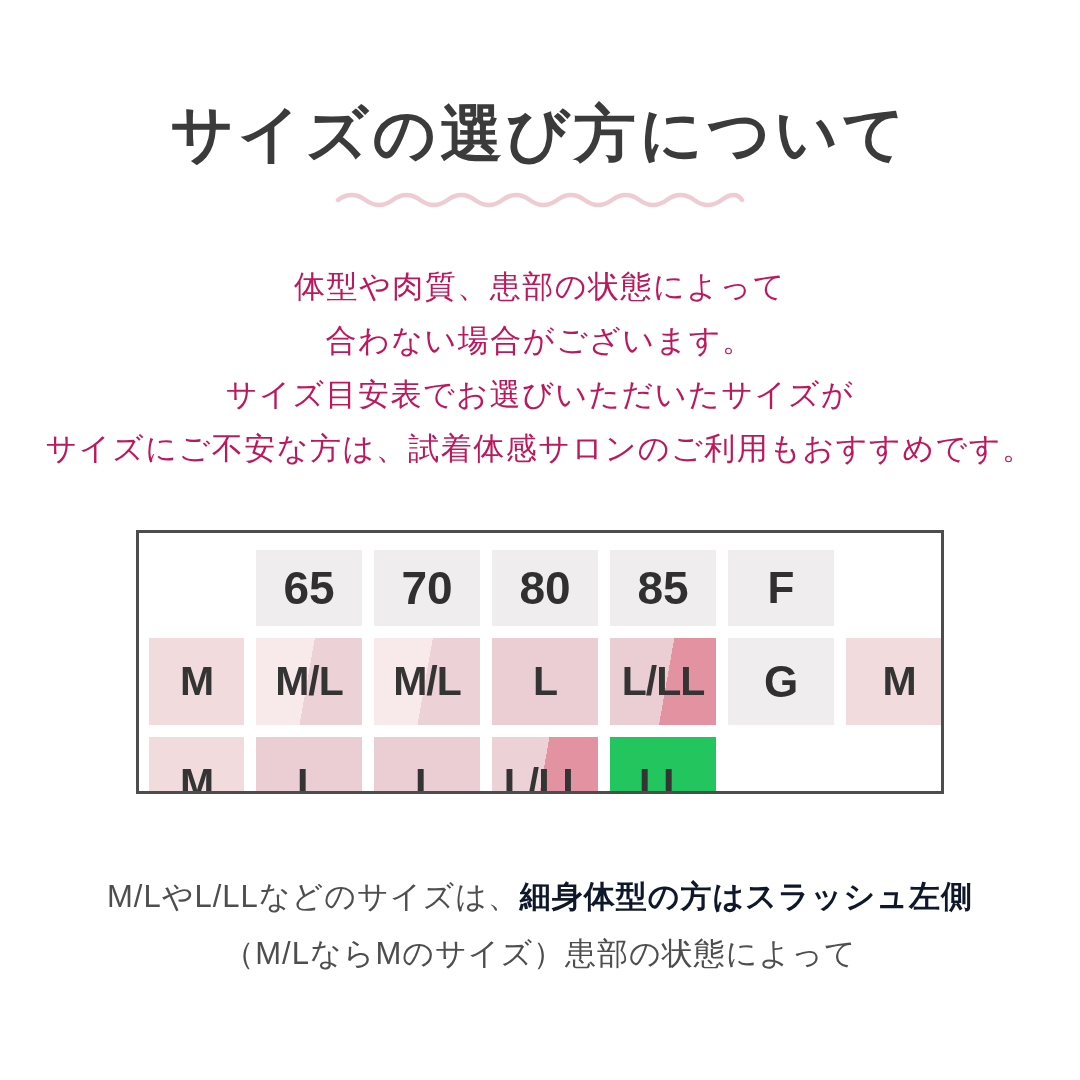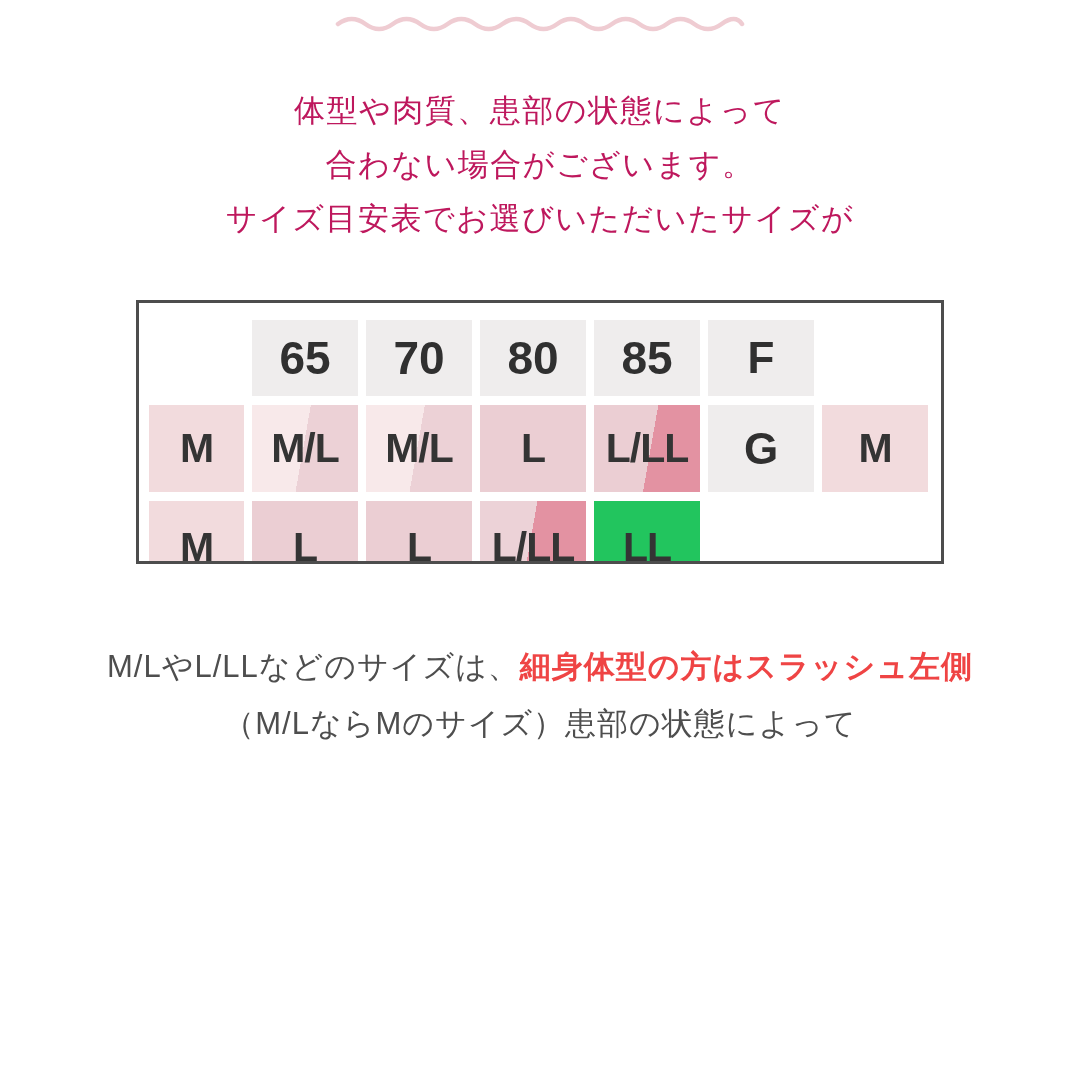--- a/index.html
+++ b/index.html
@@ -40,20 +40,21 @@
     background: #ffffff;
     padding: 17px 8px 0 10px;
     overflow: hidden;
   }
   .grid {
     display: grid;
     grid-template-columns: 95px repeat(6, 106px);
     grid-template-rows: 76px 87px 92px;
     column-gap: 8px;
     row-gap: 9px;
+    gap: 12px;
   }
   .cell {
     display: flex;
     align-items: center;
     justify-content: center;
     color: #303030;
   }
   .th  { background: #efeded; font-size: 46px; font-weight: 700; }
   .rh  { background: #efeded; font-size: 44px; font-weight: 700; }
   .td  { font-size: 41px; font-weight: 700; letter-spacing: -1px; color: #343434; }
@@ -67,36 +68,38 @@
   
   .note {
     margin-top: 74px;
     text-align: center;
     font-size: 31px;
     line-height: 57px;
     font-weight: 400;
     letter-spacing: 1px;
     color: #4e4e4e;
   }
-  .note .em { font-weight: 700; color: #ef4444; }
+  .note .em { font-weight: 700; color: #0f172a; }
 </style>
 </head>
 <body>
 
 <div class="page">
 
+  <h1 class="title">サイズの選び方について</h1>
 
   <svg class="wave-svg" width="412" height="20" viewBox="0 0 412 20">
     <path d="M4,12 Q17.7,2 31.4,12 T58.8,12 T86.2,12 T113.6,12 T141,12 T168.4,12 T195.8,12 T223.2,12 T250.6,12 T278,12 T305.4,12 T332.8,12 T360.2,12 T387.6,12 T408,12" fill="none" stroke="#efccd2" stroke-width="4.5" stroke-linecap="round"></path>
   </svg>
 
   <div class="intro">
     <p>体型や肉質、患部の状態によって</p>
     <p>合わない場合がございます。</p>
     <p>サイズ目安表でお選びいただいたサイズが</p>
+    <p>サイズにご不安な方は、試着体感サロンのご利用もおすすめです。</p>
   </div>
 
   <div class="table-wrap">
     <div class="grid">
 
       <div class="cell bg-none"></div>
       <div class="cell th">65</div>
       <div class="cell th">70</div>
       <div class="cell th">80</div>
       <div class="cell th">85</div>

